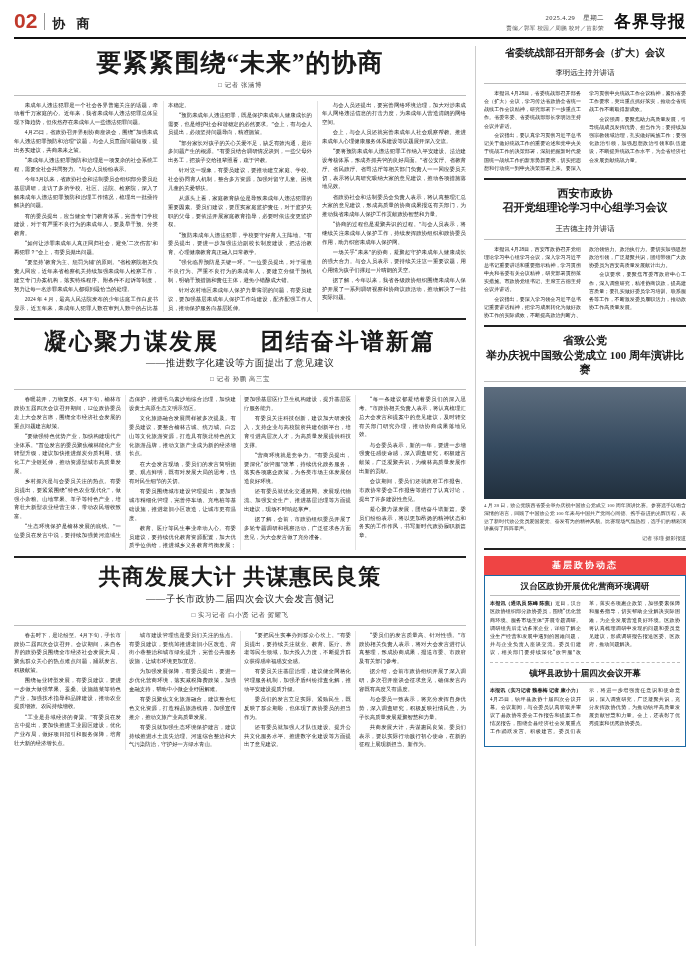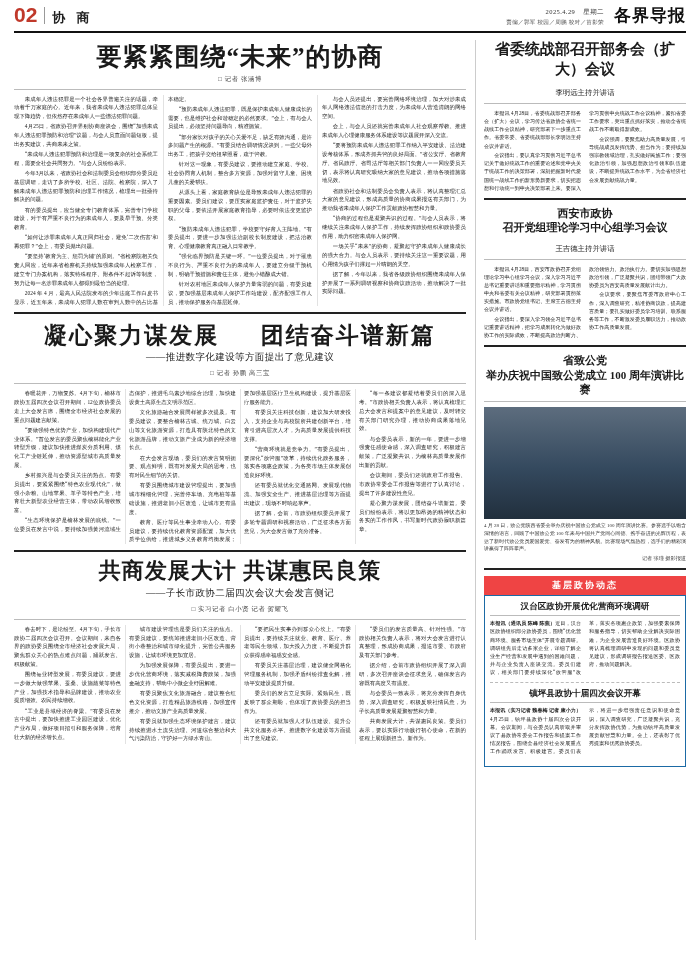--- a/index.html
+++ b/index.html
@@ -2,21 +2,21 @@
 <html><head>
 <meta charset="utf-8">
 <style>
   * { margin:0; padding:0; box-sizing:border-box; }
   html,body {
     width:700px; height:973px;
     background:#ffffff;
     font-family:"Liberation Serif", serif;
     color:#1a1a1a;
   }
-  .page { position:relative; width:700px; height:944px; padding:4px 14px; }
+  .page { position:relative; width:700px; height:944px; padding:10px 14px; }
 
   
   .masthead { display:flex; align-items:flex-start; justify-content:space-between;
               border-bottom:2px solid #111; padding-bottom:4px; }
   .mh-left { display:flex; align-items:baseline; gap:7px; }
   .mh-pageno { font-size:21px; font-weight:bold; color:#c0392b; line-height:1; font-family:"Liberation Sans",sans-serif;}
   .mh-divider { width:1px; height:17px; background:#999; display:inline-block; position:relative; top:2px;}
   .mh-section { font-size:13px; letter-spacing:4px; font-weight:bold; color:#222; }
   .mh-right { text-align:right; display:flex; flex-direction:column; align-items:flex-end; gap:2px;}
   .mh-dateline { font-size:6.5px; color:#333; letter-spacing:.4px;}
@@ -38,21 +38,21 @@
   .rule-thin { border-top:1px solid #bbb; margin:5px 0; }
   .rule-thick { border-top:2px solid #222; margin:6px 0; }
 
   .cols3 { column-count:3; column-gap:10px; column-rule:1px solid #e2e2e2; }
   .cols4 { column-count:4; column-gap:8px; column-rule:1px solid #e2e2e2; }
   .cols2 { column-count:2; column-gap:8px; }
   p.bt { font-size:5.4px; line-height:1.62; text-align:justify; text-indent:2em;
          margin-bottom:1.5px; color:#222; }
 
   
-  .r-head { text-align:center; font-size:15px; font-weight:bold; line-height:1.3; }
+  .r-head { text-align:center; font-size:10px; font-weight:bold; line-height:1.3; }
   .r-head.two { font-size:11px; }
   .r-sub { text-align:center; font-size:7.4px; margin-top:9px; color:#222; }
   .r-body p { font-size:5.1px; line-height:1.6; text-align:justify; text-indent:2em; margin-bottom:1.5px;}
   .r-body .lead { text-indent:0; }
   .r-body .lead b { font-weight:bold; }
 
   .photo { width:100%; background:#7f8c8d; position:relative; overflow:hidden; }
   .photo .sky { position:absolute; inset:0; background:linear-gradient(180deg,#5d6d7e 0%,#34495e 55%,#212f3d 100%);}
   .caption { font-size:5px; line-height:1.55; text-align:justify; color:#333; margin-top:3px;}
   .credit { font-size:5.2px; color:#444; text-align:right; margin-top:2px;}

